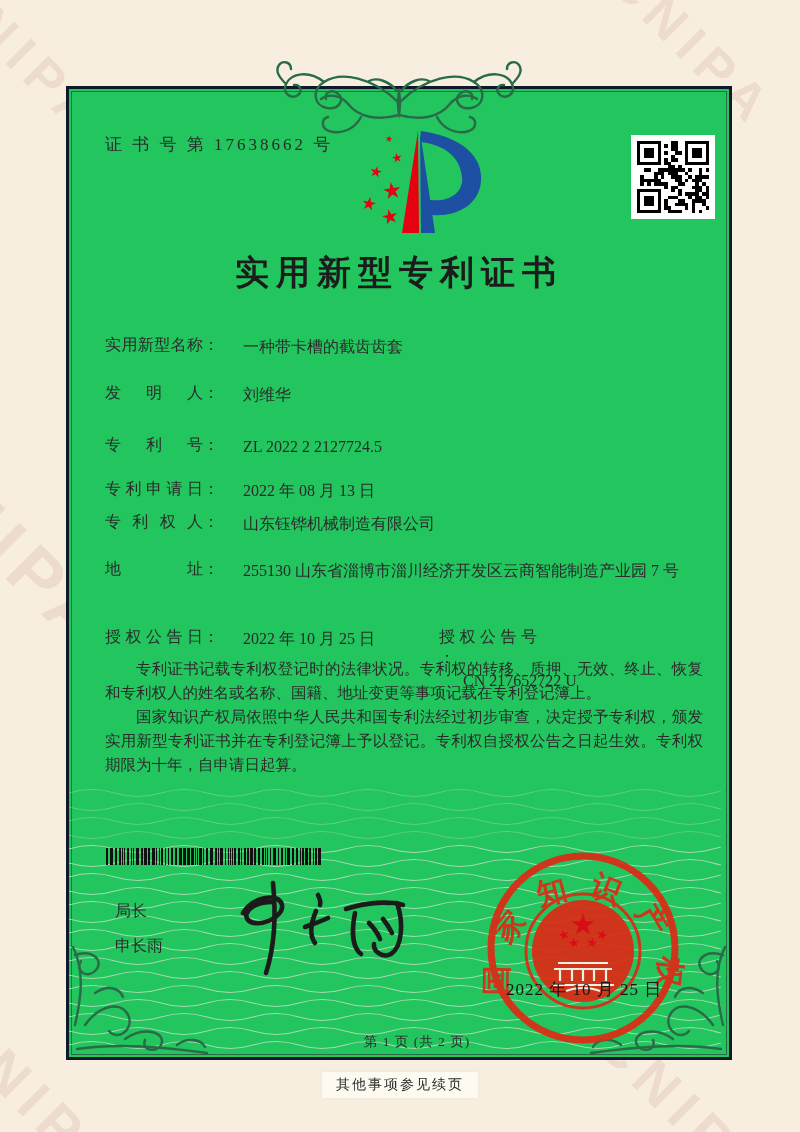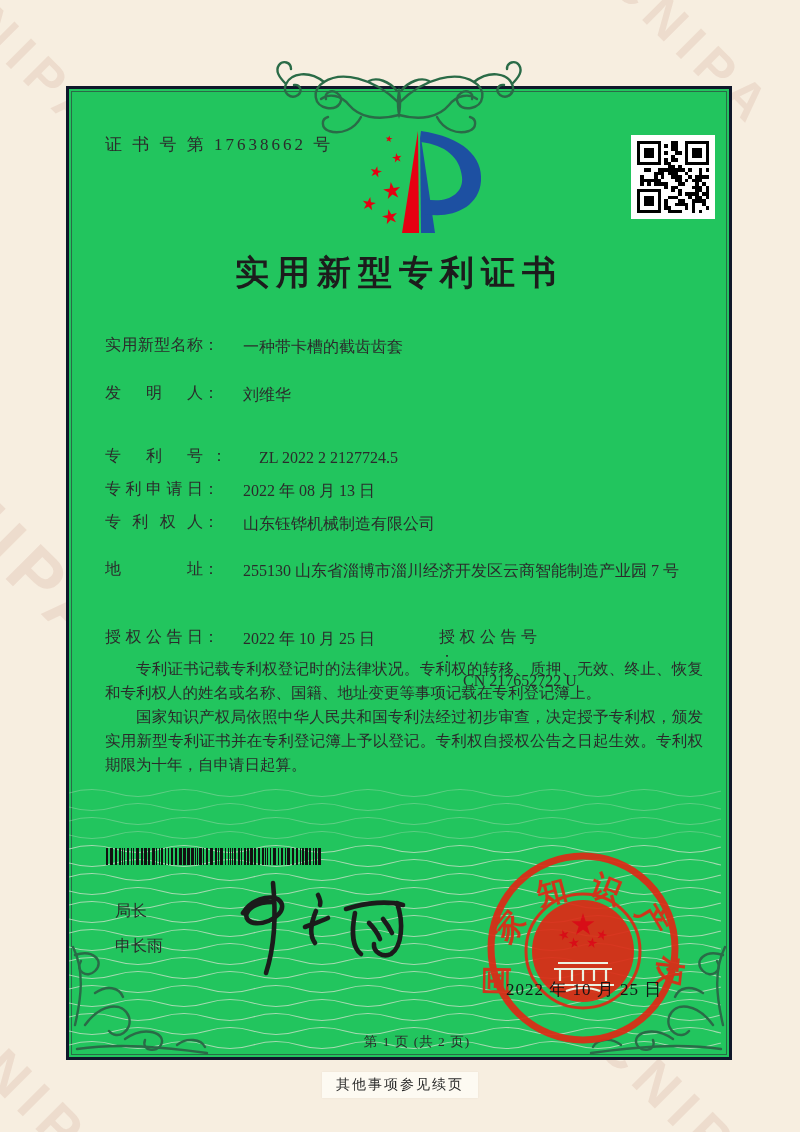--- a/index.html
+++ b/index.html
@@ -296,21 +296,21 @@
       <div class="frow" style="top:0px;">
         <span class="flabel">实用新型名称</span>
           <span class="fcolon">：</span>
         <span class="fvalue">一种带卡槽的截齿齿套</span>
       </div>
       <div class="frow" style="top:48px;">
         <span class="flabel">发明人</span>
           <span class="fcolon">：</span>
         <span class="fvalue">刘维华</span>
       </div>
-      <div class="frow" style="top:111px;gap:8px;">
+      <div class="frow" style="top:100px;">
         <span class="flabel">专利号</span>
           <span class="fcolon">：</span>
         <span class="fvalue">ZL 2022 2 2127724.5</span>
       </div>
       <div class="frow" style="top:144px;">
         <span class="flabel">专利申请日</span>
           <span class="fcolon">：</span>
         <span class="fvalue">2022 年 08 月 13 日</span>
       </div>
       <div class="frow" style="top:177px;">

